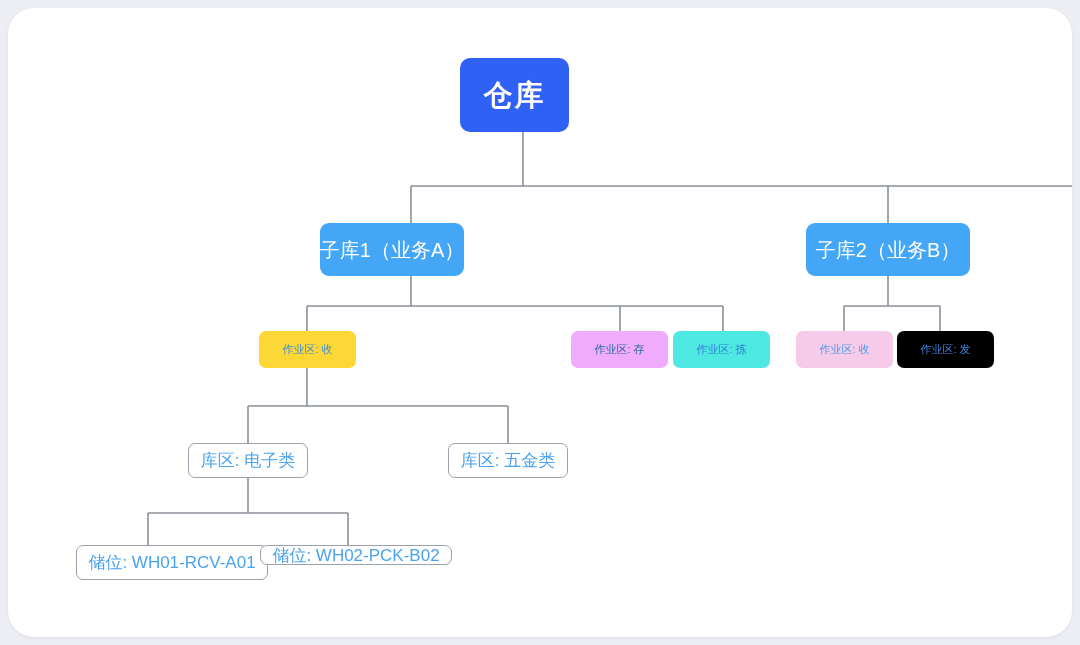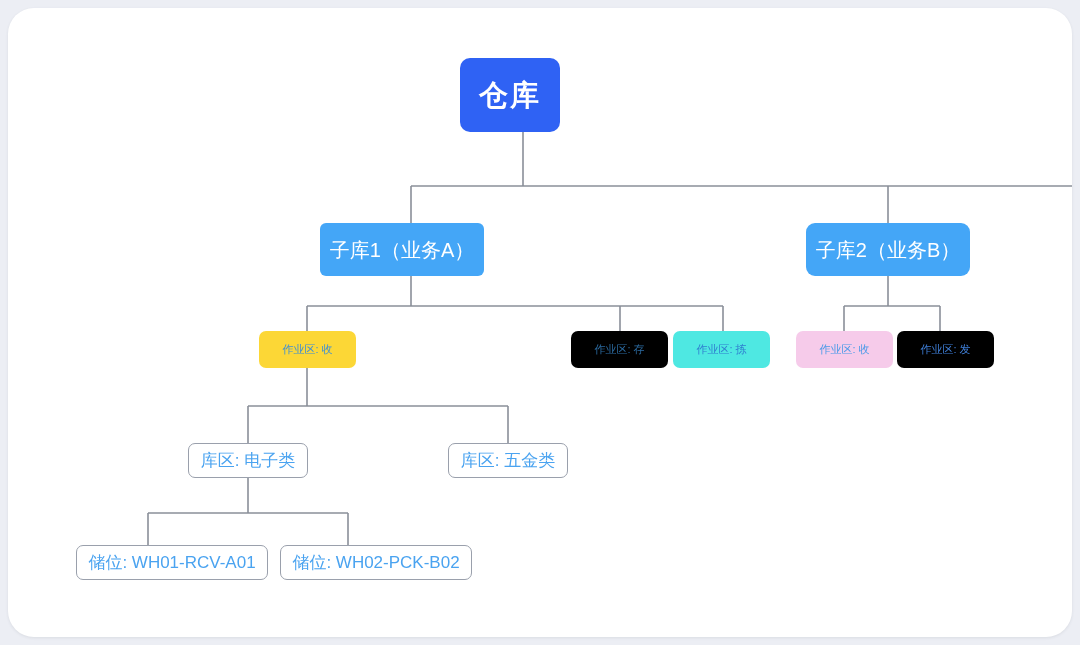--- a/index.html
+++ b/index.html
@@ -64,21 +64,21 @@
     color: #ffffff;
     border-radius: 9px;
     font-size: 20px;
   }
   
   .n-area {
     border-radius: 7px;
     font-size: 11px;
   }
   .n-area.c-yellow { background: #fcd736; color: #3f8fd4; }
-  .n-area.c-orange { background: #000000; color: #2b6aa0; }
+  .n-area.c-orange { background: #f0abfc; color: #2b6aa0; }
   .n-area.c-cyan   { background: #4ee8e2; color: #2f7fd0; }
   .n-area.c-pink   { background: #f6cbea; color: #4a9ae8; }
   .n-area.c-red    { background: #000000; color: #3f7fd8; }
 
   
   .n-out {
     background: #ffffff;
     border: 1px solid #9aa0ac;
     border-radius: 7px;
     color: #4aa3f0;
@@ -119,38 +119,38 @@
         <path d="M 240 398 L 240 435"></path>
         <path d="M 500 398 L 500 435"></path>
 
         <path d="M 240 470 L 240 505"></path>
         <path d="M 140 505 L 340 505"></path>
         <path d="M 140 505 L 140 537"></path>
         <path d="M 340 505 L 340 537"></path>
       </g>
     </svg>
 
-    <div class="node n-root" style="left:452px; top:50px; width:100px; height:74px;">仓库</div>
+    <div class="node n-root" style="left:452px; top:50px; width:109px; height:74px;">仓库</div>
 
-    <div class="node n-sub" style="left:312px; top:215px; width:164px; height:53px;border-radius:6px;">子库1（业务A）</div>
+    <div class="node n-sub" style="left:312px; top:215px; width:144px; height:53px;">子库1（业务A）</div>
 
     <div class="node n-sub" style="left:798px; top:215px; width:164px; height:53px;">子库2（业务B）</div>
 
     <div class="node n-area c-yellow" style="left:251px; top:323px; width:97px; height:37px;">作业区: 收</div>
 
     <div class="node n-area c-orange" style="left:563px; top:323px; width:97px; height:37px;">作业区: 存</div>
 
     <div class="node n-area c-cyan" style="left:665px; top:323px; width:97px; height:37px;">作业区: 拣</div>
 
     <div class="node n-area c-pink" style="left:788px; top:323px; width:97px; height:37px;">作业区: 收</div>
 
     <div class="node n-area c-red" style="left:889px; top:323px; width:97px; height:37px;">作业区: 发</div>
 
     <div class="node n-out" style="left:440px; top:435px; width:120px; height:35px;">库区: 五金类</div>
 
     <div class="node n-out" style="left:180px; top:435px; width:120px; height:35px;">库区: 电子类</div>
 
     <div class="node n-out n-loc" style="left:44px; top:537px; width:192px; height:35px;">储位: WH01-RCV-A01</div>
 
-    <div class="node n-out n-loc" style="left:248px; top:537px; width:192px; height:35px;">储位: WH02-PCK-B02</div>
+    <div class="node n-out n-loc" style="left:228px; top:537px; width:192px; height:20px;">储位: WH02-PCK-B02</div>
 
   </div>
 </div>
 
 </body></html>

